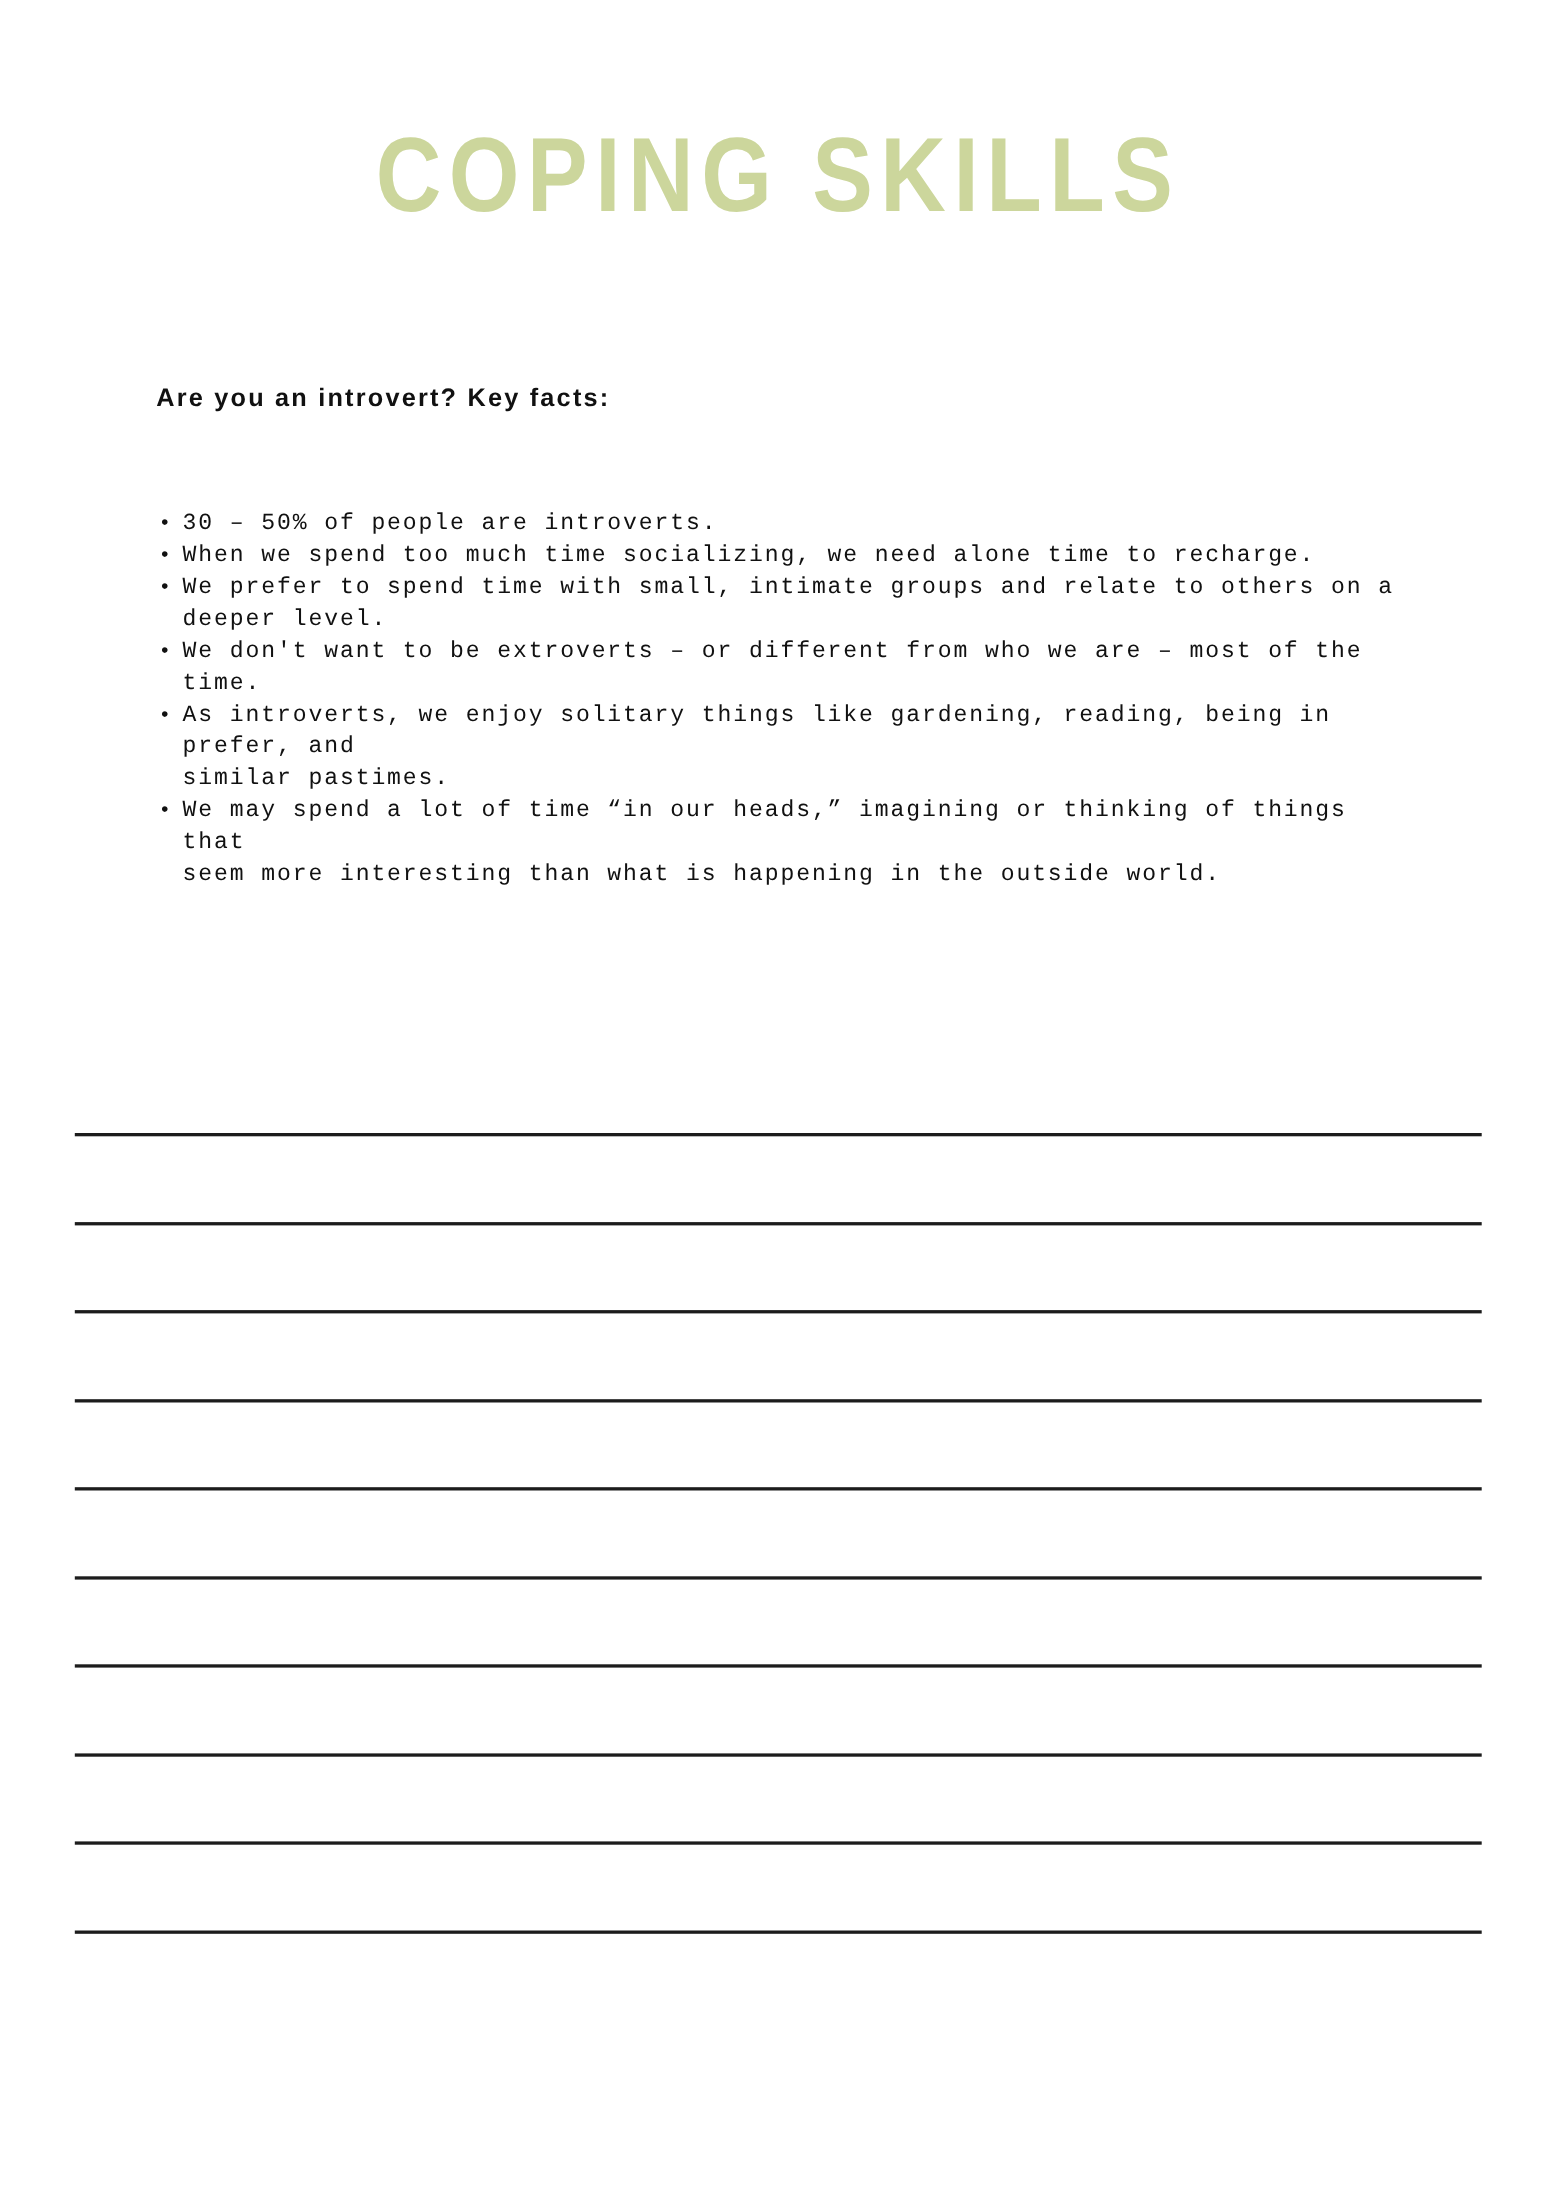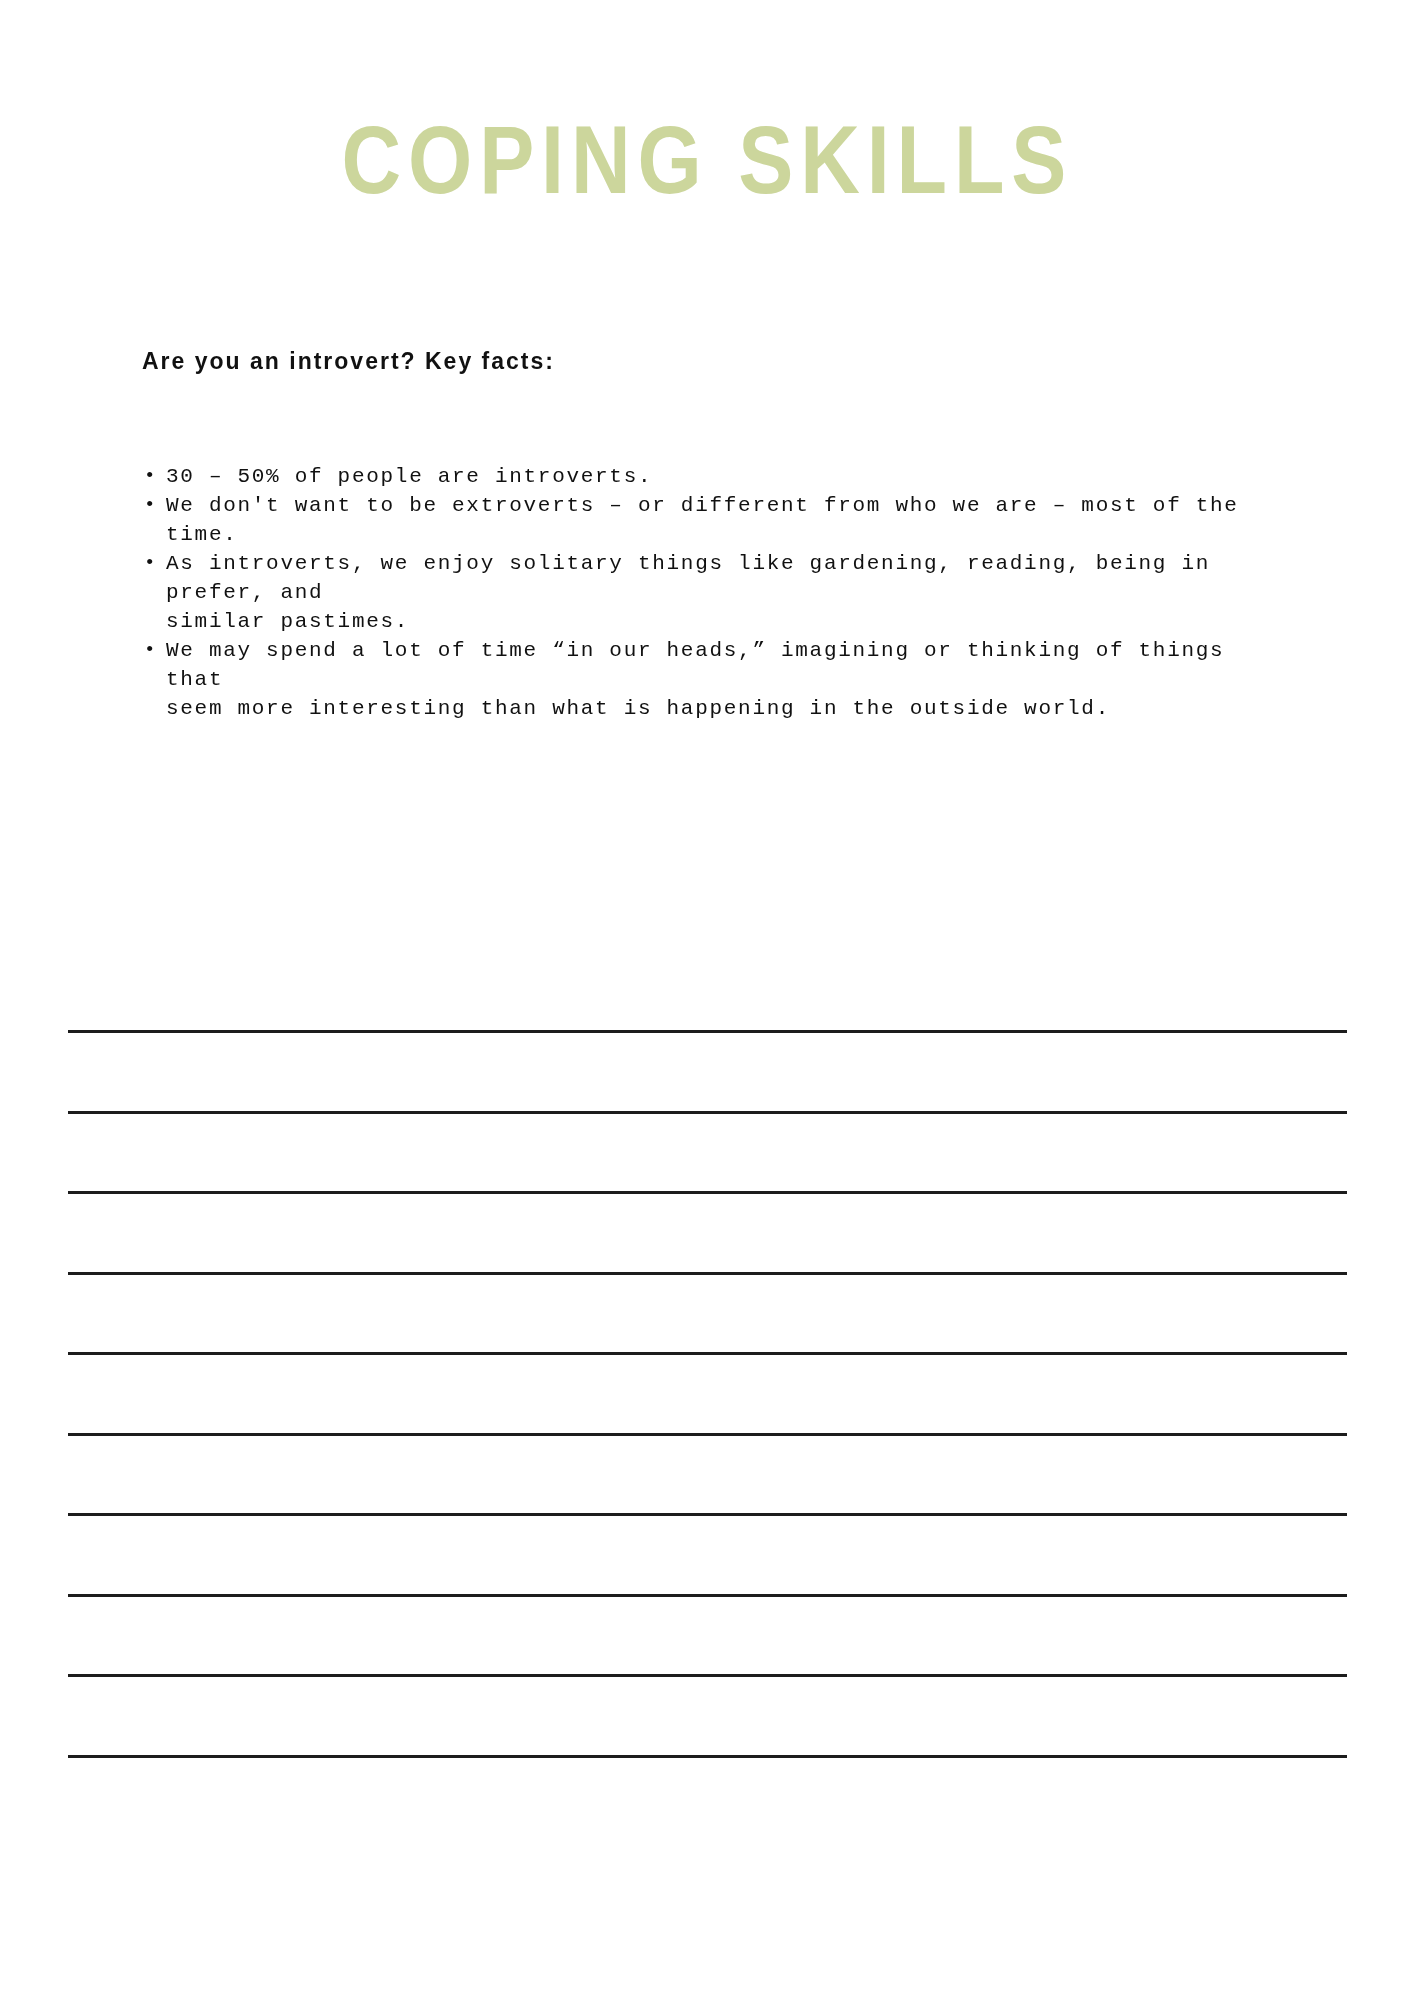--- a/index.html
+++ b/index.html
@@ -108,20 +108,23 @@
 <div class="page">
 
   <h1 class="title">
     <span class="title-text">COPING SKILLS</span>
   </h1>
 
   <h2 class="facts-heading">Are you an introvert? Key facts:</h2>
 
   <ul class="facts-list">
     <li>30 – 50% of people are introverts.</li>
+    <li>When we spend too much time socializing, we need alone time to recharge.</li>
+    <li>We prefer to spend time with small, intimate groups and relate to others on a
+deeper level.</li>
     <li>We don't want to be extroverts – or different from who we are – most of the time.</li>
     <li>As introverts, we enjoy solitary things like gardening, reading, being in prefer, and
 similar pastimes.</li>
     <li>We may spend a lot of time “in our heads,” imagining or thinking of things that
 seem more interesting than what is happening in the outside world.</li>
   </ul>
 
 
   <div class="answers">
     <div class="answer-line"></div>

